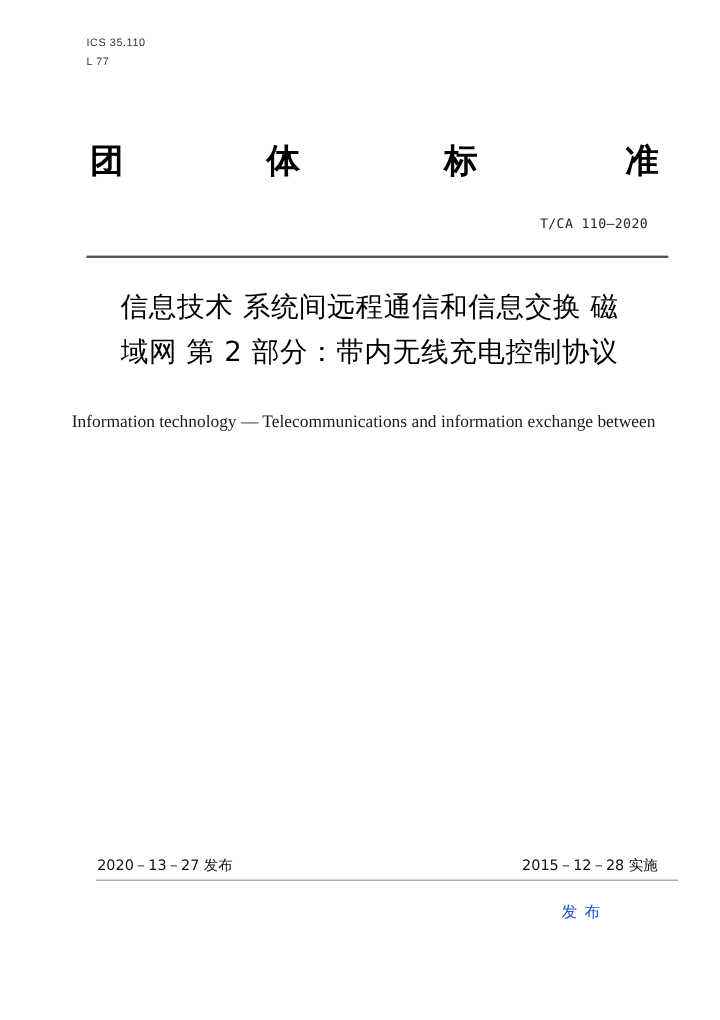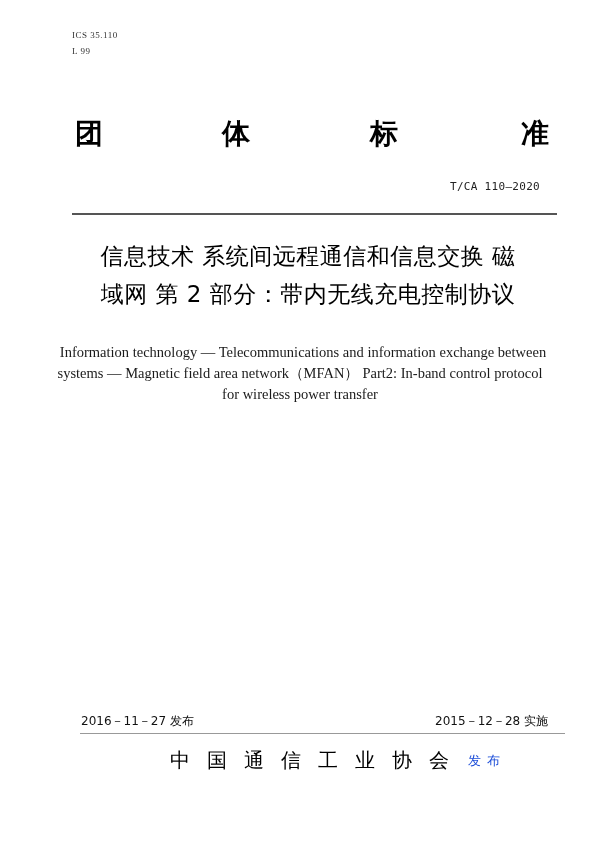--- a/index.html
+++ b/index.html
@@ -11,21 +11,21 @@
       position: relative;
       width: 600px;
       height: 850px;
       background: #ffffff;
       overflow: hidden;
       color: #111111;
     }
     .abs { position: absolute; white-space: nowrap; }
 
     .classification {
-      font-family: Liberation Serif, serif;
+      font-family: Liberation Sans, sans-serif;
       font-size: 9px;
       color: #333333;
       letter-spacing: 0.5px;
       line-height: 13px;
     }
     .ics { left: 72px; top: 29px; }
     .ccs { left: 72px; top: 45px; }
 
     .std-type {
       font-family: "DejaVu Serif", "Liberation Serif", serif;
@@ -120,39 +120,36 @@
       color: #1d4ed8;
       letter-spacing: 6px;
     }
   </style>
 </head>
 <body>
 
 <div class="page">
 
   <div class="abs classification ics">ICS 35.110</div>
-  <div class="abs classification ccs">L 99</div>
+  <div class="abs classification ccs">L 77</div>
 
   <div class="abs std-type std-c0">团</div>
   <div class="abs std-type std-c1">体</div>
   <div class="abs std-type std-c2">标</div>
   <div class="abs std-type std-c3">准</div>
 
   <div class="abs std-number">T/CA 110—2020</div>
 
   <div class="abs rule-top"></div>
 
   <div class="abs cn-title cn-title-1">信息技术 系统间远程通信和信息交换 磁</div>
   <div class="abs cn-title cn-title-2">域网 第 2 部分：带内无线充电控制协议</div>
 
   <div class="abs en-title en-title-1">Information technology — Telecommunications and information exchange between</div>
-  <div class="abs en-title en-title-2">systems — Magnetic field area network（MFAN） Part2: In-band control protocol</div>
-  <div class="abs en-title en-title-3">for wireless power transfer</div>
 
-  <div class="abs date date-left">2016－11－27 发布</div>
+  <div class="abs date date-left">2020－13－27 发布</div>
   <div class="abs date date-right">2015－12－28 实施</div>
 
   <div class="abs rule-bottom"></div>
 
-  <div class="abs publisher">中国通信工业协会</div>
   <div class="abs publish-label">发布</div>
 
 </div>
 
 </body></html>

